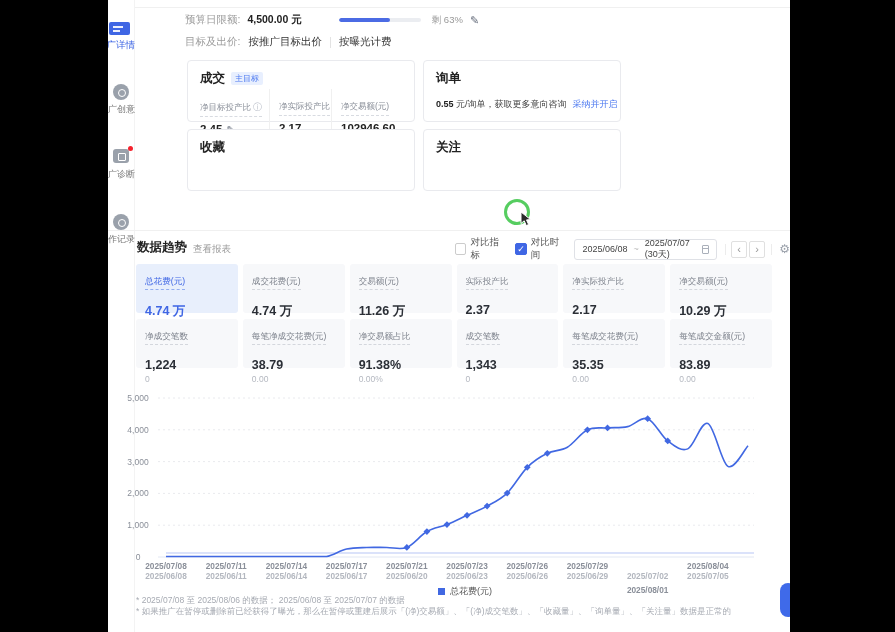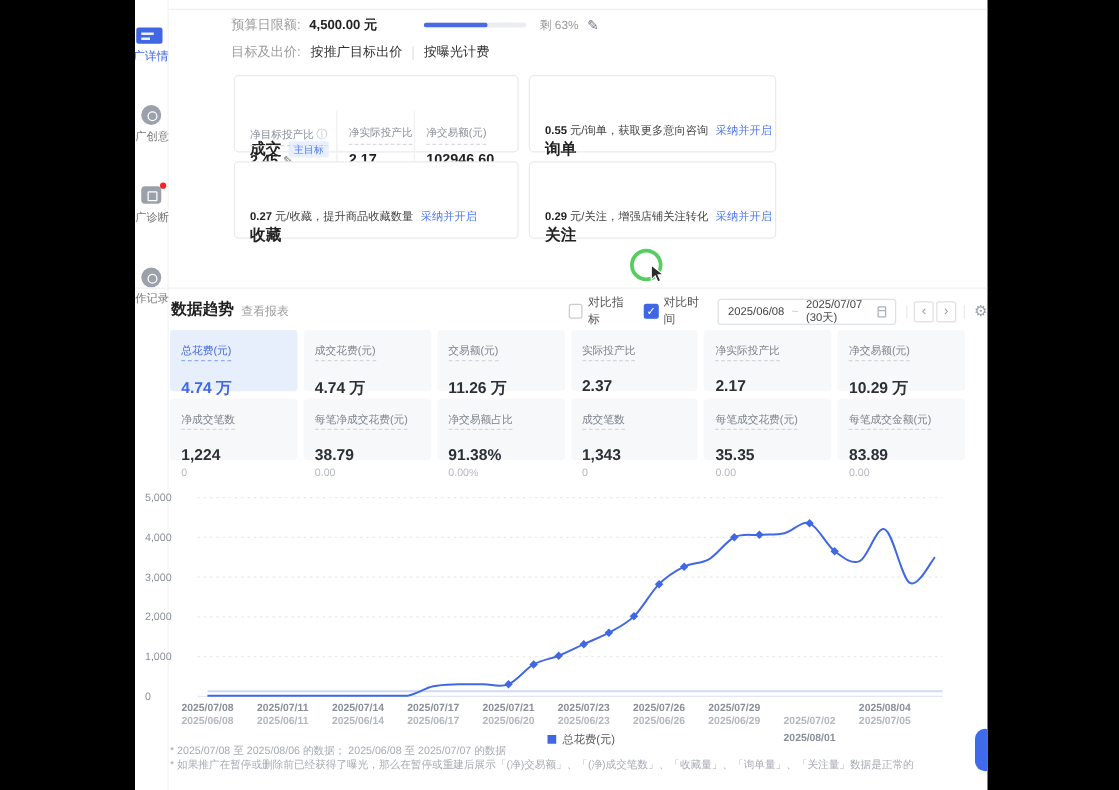--- a/index.html
+++ b/index.html
@@ -26,21 +26,21 @@
   .glabel{color:#9b9b9b;margin-left:40px;}
   .bold{font-weight:bold;color:#222;}
   .pbar{width:82px;height:4px;background:#ebedf1;border-radius:2px;overflow:hidden;}
   .pbar i{display:block;height:4px;background:#4b6be4;border-radius:2px;}
   .mini{font-size:9.5px;color:#999;}
   .pencil{color:#6b7280;font-size:11px;cursor:pointer;}
   .vsep{width:1px;height:11px;background:#e3e3e3;}
 
   
   .gcard{position:absolute;border:1px solid #e9eaee;border-radius:4px;background:#fff;}
-  .gtitle{position:absolute;left:12px;top:9px;font-size:12.5px;font-weight:bold;color:#222;display:flex;align-items:center;gap:6px;margin-top:41px;}
+  .gtitle{position:absolute;left:12px;top:9px;font-size:12.5px;font-weight:bold;color:#222;display:flex;align-items:center;gap:6px;}
   .gbadge{font-size:8px;font-weight:normal;color:#4b78f0;background:#e8effe;border-radius:2px;padding:1px 4px;}
   .gmetrics{position:absolute;left:12px;right:8px;top:28px;display:flex;}
   .gcol{padding-top:2px;}
   .gcol+.gcol{border-left:1px solid #f0f0f0;padding-left:9px;}
   .mlabel{font-size:8.5px;color:#8a8f99;border-bottom:1px dashed #d8dbe1;display:inline-block;padding-bottom:2px;white-space:nowrap;margin-top:10px;}
   .mvalue{margin-top:6px;font-size:11.5px;font-weight:bold;color:#222;display:flex;align-items:center;gap:4px;}
   .gdesc{position:absolute;left:12px;top:37px;font-size:9px;color:#444;white-space:nowrap;}
   .gdesc b{color:#222;}
   .linkblue{color:#4b78f0;cursor:pointer;margin-left:6px;}
   .info-ic{color:#b9bec8;font-size:9px;font-style:normal;margin-left:2px;}
@@ -65,21 +65,21 @@
   .tile{height:49px;background:#f7f8fa;border-radius:3px;padding:6px 9px;cursor:pointer;}
   .tile .lbl{font-size:8.6px;color:#7d828c;border-bottom:1px dashed #d4d7dd;display:inline-block;padding-bottom:1px;white-space:nowrap;}
   .tile .val{margin-top:13px;font-size:12.5px;font-weight:bold;color:#2b2f36;}
   .tile .sub{margin-top:2px;font-size:8.5px;color:#b4b8c0;}
   .tile.sel{background:#e8effc;}
   .tile.sel .lbl{color:#3f66e4;border-color:#93aef0;}
   .tile.sel .val{color:#3f66e4;}
   .tile.sel .sub{color:#87a3f2;}
 
   
-  .ytick{position:absolute;left:8px;width:44px;text-align:left;font-size:8.5px;color:#8a8f99;}
+  .ytick{position:absolute;left:8px;width:44px;text-align:center;font-size:8.5px;color:#8a8f99;}
   .xtick{position:absolute;width:68px;text-align:center;font-size:8.3px;white-space:nowrap;font-weight:bold;}
   .xtick.r1{color:#8a8f99;}
   .xtick.r2{color:#b3b7bf;}
   svg.chart{position:absolute;left:0;top:0;pointer-events:none;}
   .legend{position:absolute;display:flex;align-items:center;gap:5px;font-size:9px;color:#555;}
   .legend .sq{width:7px;height:7px;display:inline-block;}
   .footnote{position:absolute;font-size:8.5px;color:#a7abb3;white-space:nowrap;}
   .bluepill{position:absolute;left:672px;top:583px;width:16px;height:34px;background:#3f6ae9;border-radius:8px;cursor:pointer;}
   .cursor-svg{position:absolute;}
 </style>
@@ -151,28 +151,26 @@
       <div class="gtitle">
           <span>询单</span>
         </div>
       <div class="gdesc"><b>0.55</b> <span>元/询单，获取更多意向咨询</span><span class="linkblue">采纳并开启</span></div>
     </div>
 
     <div class="gcard" style="left:79px;top:129px;width:228px;height:62px;">
       <div class="gtitle">
           <span>收藏</span>
         </div>
-      <div class="gdesc"><b>0.27</b> <span>元/收藏，提升商品收藏数量</span><span class="linkblue">采纳并开启</span></div>
     </div>
 
     <div class="gcard" style="left:315px;top:129px;width:198px;height:62px;">
       <div class="gtitle">
           <span>关注</span>
         </div>
-      <div class="gdesc"><b>0.29</b> <span>元/关注，增强店铺关注转化</span><span class="linkblue">采纳并开启</span></div>
     </div>
 
 
     <div class="green-ring" style="left:396px;top:199px;"></div>
     <svg class="cursor-svg" style="left:412px;top:211px;" width="13" height="16" viewBox="0 0 13 16">
       <path d="M1 1 L1 12.5 L4.2 9.8 L6.3 14.6 L8.6 13.5 L6.5 8.9 L10.6 8.6 Z" fill="#2b2b2b" stroke="#fff" stroke-width="1"></path>
     </svg>
 
     <div class="hairline" style="left:0;right:0;top:230px;"></div>
 

